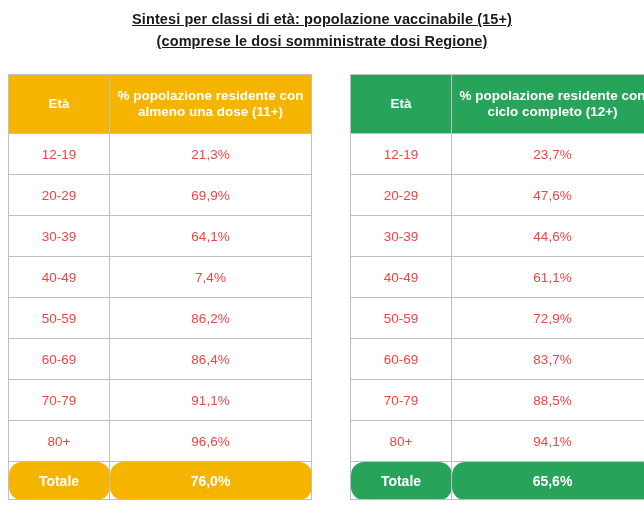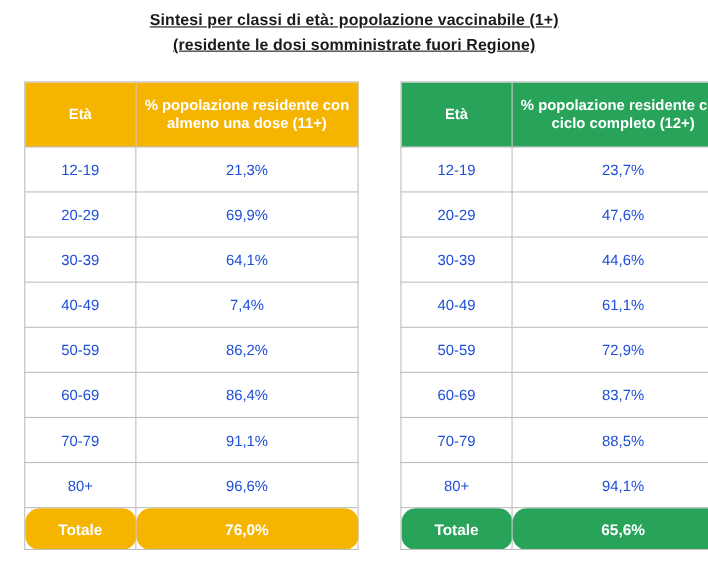--- a/index.html
+++ b/index.html
@@ -28,21 +28,21 @@
     font-weight: bold;
     color: #1a1a1a;
     text-decoration: underline;
     line-height: 22px;
     letter-spacing: 0.1px;
   }
   .tables {
     display: flex;
     justify-content: flex-start;
     gap: 38px;
-    padding: 22px 0 0 22px;
+    padding: 22px 0 0 8px;
   }
   table.vax {
     border-collapse: collapse;
     width: 285px;
     table-layout: fixed;
   }
   table.vax td, table.vax th {
     border: 1px solid #bfbfbf;
     padding: 0;
   }
@@ -60,21 +60,21 @@
     width: 92px;
   }
   .hdr-pct {
     width: 193px;
   }
   .body-cell {
     height: 40px;
     vertical-align: middle;
     text-align: center;
     font-size: 13.5px;
-    color: #1d4ed8;
+    color: #ef4444;
     background: #ffffff;
     margin-left: 44px;
   }
   .total-cell {
     height: 37px;
     vertical-align: middle;
     text-align: center;
     color: #ffffff;
     font-weight: bold;
     font-size: 14px;
@@ -82,22 +82,22 @@
   }
   .t-orange .hdr-cell, .t-orange .total-cell { background: #f5b400; }
   .t-green .hdr-cell, .t-green .total-cell { background: #27a35a; }
 </style>
 </head>
 <body>
 
 <div class="page">
 
   <div class="title-block">
-    <div class="title-line">Sintesi per classi di età: popolazione vaccinabile (1+)</div>
-    <div class="title-line">(residente le dosi somministrate fuori Regione)</div>
+    <div class="title-line">Sintesi per classi di età: popolazione vaccinabile (15+)</div>
+    <div class="title-line">(comprese le dosi somministrate dosi Regione)</div>
   </div>
 
   <div class="tables">
 
     <table class="vax t-orange">
       <tbody>
           <tr>
         <th class="hdr-cell hdr-age">Età</th>
         <th class="hdr-cell hdr-pct">% popolazione residente con almeno una dose (11+)</th>
       </tr>

